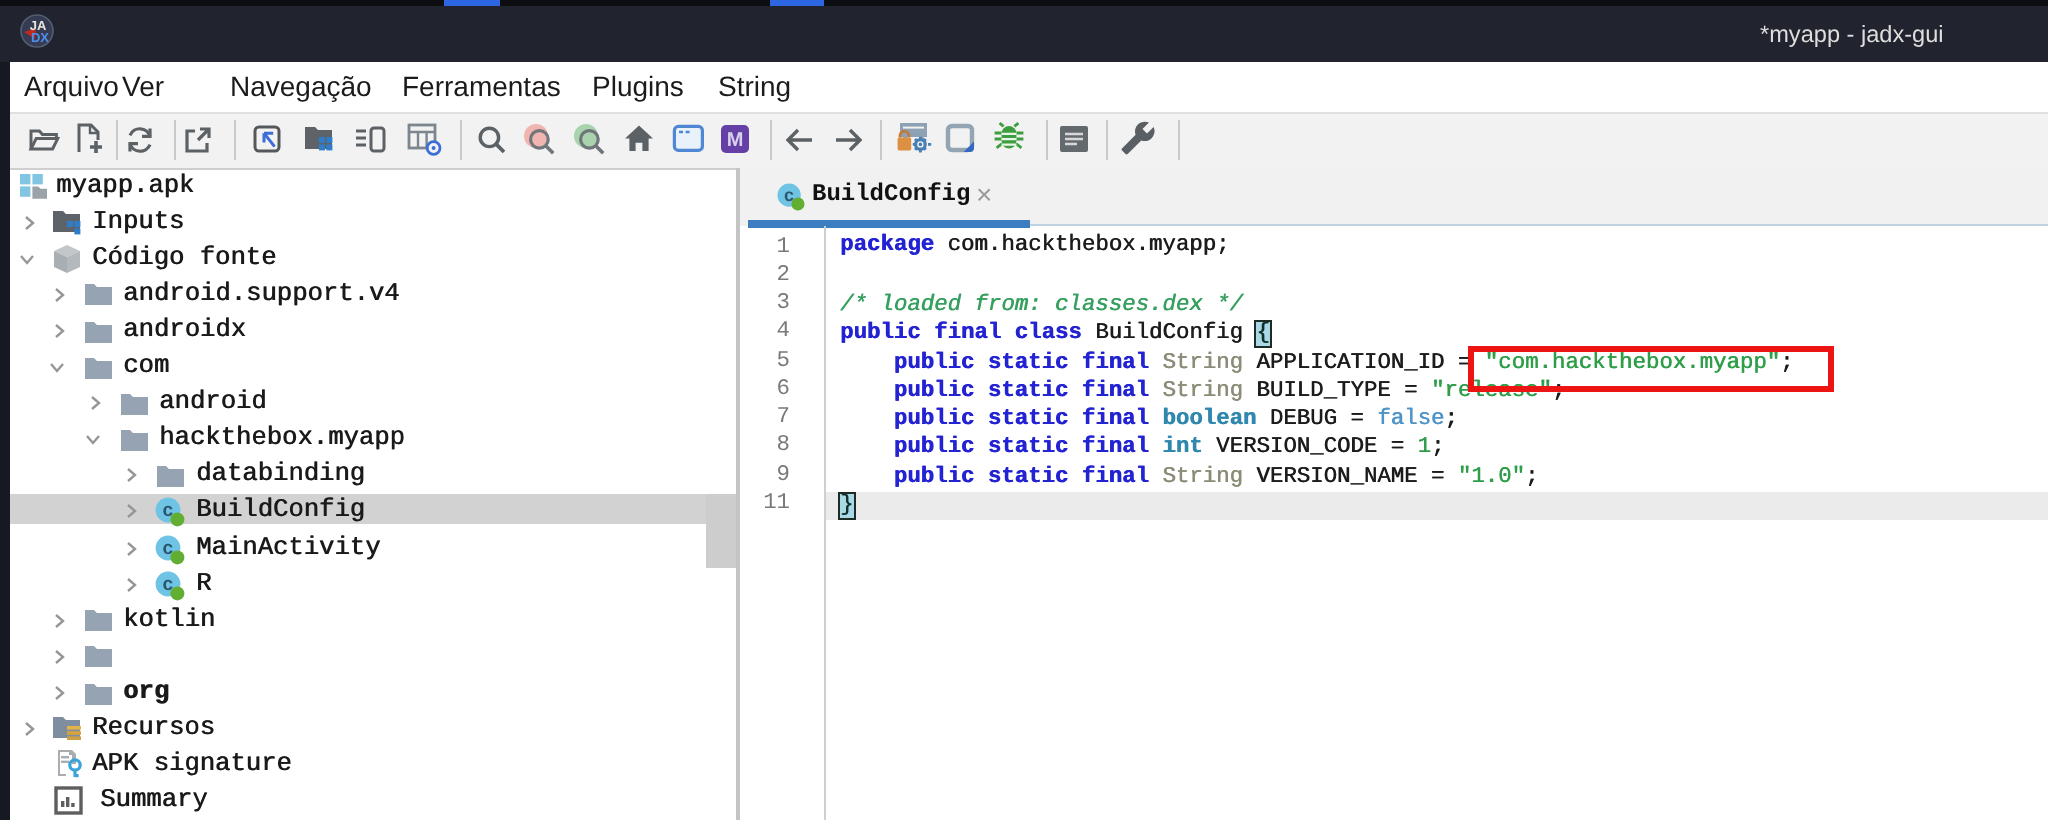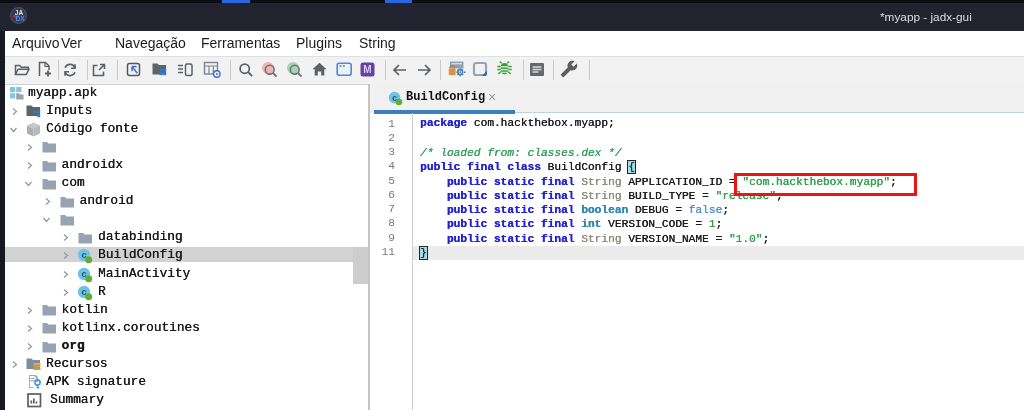--- a/index.html
+++ b/index.html
@@ -224,20 +224,21 @@
   <span class="lbl" style="left:41px;">Código fonte</span>
 </div>
 
 <div class="abs trow" style="top:137.9px;left:5px;">
   <svg class="chev" style="left:20px;" width="9" height="9">
         <path d="M3 1.5 L6.5 4.5 L3 7.5" stroke="#969696" stroke-width="1.2" fill="none"></path>
       </svg>
   <svg class="ticn" style="left:37px;top:3.5px;" width="15" height="12">
         <path d="M0.5 2.5 l0 -1.5 4.5 0 1.5 1.5 7.5 0 0 9 -13.5 0 z" fill="#96a3b2"></path>
       </svg>
+  <span class="lbl" style="left:56.5px;">android.support.v4</span>
 </div>
 
 <div class="abs trow" style="top:156px;left:5px;">
   <svg class="chev" style="left:20px;" width="9" height="9">
         <path d="M3 1.5 L6.5 4.5 L3 7.5" stroke="#969696" stroke-width="1.2" fill="none"></path>
       </svg>
   <svg class="ticn" style="left:37px;top:3.5px;" width="15" height="12">
         <path d="M0.5 2.5 l0 -1.5 4.5 0 1.5 1.5 7.5 0 0 9 -13.5 0 z" fill="#96a3b2"></path>
       </svg>
   <span class="lbl" style="left:56.5px;">androidx</span>
@@ -263,20 +264,21 @@
   <span class="lbl" style="left:74.5px;">android</span>
 </div>
 
 <div class="abs trow" style="top:210.3px;left:5px;">
   <svg class="chev" style="left:37px;" width="9" height="9">
         <path d="M1.5 3 L4.5 6.5 L7.5 3" stroke="#969696" stroke-width="1.2" fill="none"></path>
       </svg>
   <svg class="ticn" style="left:55px;top:3.5px;" width="15" height="12">
         <path d="M0.5 2.5 l0 -1.5 4.5 0 1.5 1.5 7.5 0 0 9 -13.5 0 z" fill="#96a3b2"></path>
       </svg>
+  <span class="lbl" style="left:74.5px;">hackthebox.myapp</span>
 </div>
 
 <div class="abs trow" style="top:228.4px;left:5px;">
   <svg class="chev" style="left:56px;" width="9" height="9">
         <path d="M3 1.5 L6.5 4.5 L3 7.5" stroke="#969696" stroke-width="1.2" fill="none"></path>
       </svg>
   <svg class="ticn" style="left:73px;top:3.5px;" width="15" height="12">
         <path d="M0.5 2.5 l0 -1.5 4.5 0 1.5 1.5 7.5 0 0 9 -13.5 0 z" fill="#96a3b2"></path>
       </svg>
   <span class="lbl" style="left:93px;">databinding</span>
@@ -328,21 +330,20 @@
   <span class="lbl" style="left:56.5px;text-align:right;">kotlin</span>
 </div>
 
 <div class="abs trow" style="top:318.9px;left:5px;">
   <svg class="chev" style="left:20px;" width="9" height="9">
         <path d="M3 1.5 L6.5 4.5 L3 7.5" stroke="#969696" stroke-width="1.2" fill="none"></path>
       </svg>
   <svg class="ticn" style="left:37px;top:3.5px;" width="15" height="12">
         <path d="M0.5 2.5 l0 -1.5 4.5 0 1.5 1.5 7.5 0 0 9 -13.5 0 z" fill="#96a3b2"></path>
       </svg>
-  <span class="lbl" style="left:56.5px;">kotlinx.coroutines</span>
 </div>
 
 <div class="abs trow" style="top:337px;left:5px;">
   <svg class="chev" style="left:20px;" width="9" height="9">
         <path d="M3 1.5 L6.5 4.5 L3 7.5" stroke="#969696" stroke-width="1.2" fill="none"></path>
       </svg>
   <svg class="ticn" style="left:37px;top:3.5px;" width="15" height="12">
         <path d="M0.5 2.5 l0 -1.5 4.5 0 1.5 1.5 7.5 0 0 9 -13.5 0 z" fill="#96a3b2"></path>
       </svg>
   <span class="lbl" style="left:56.5px;font-weight:bold;">org</span>

